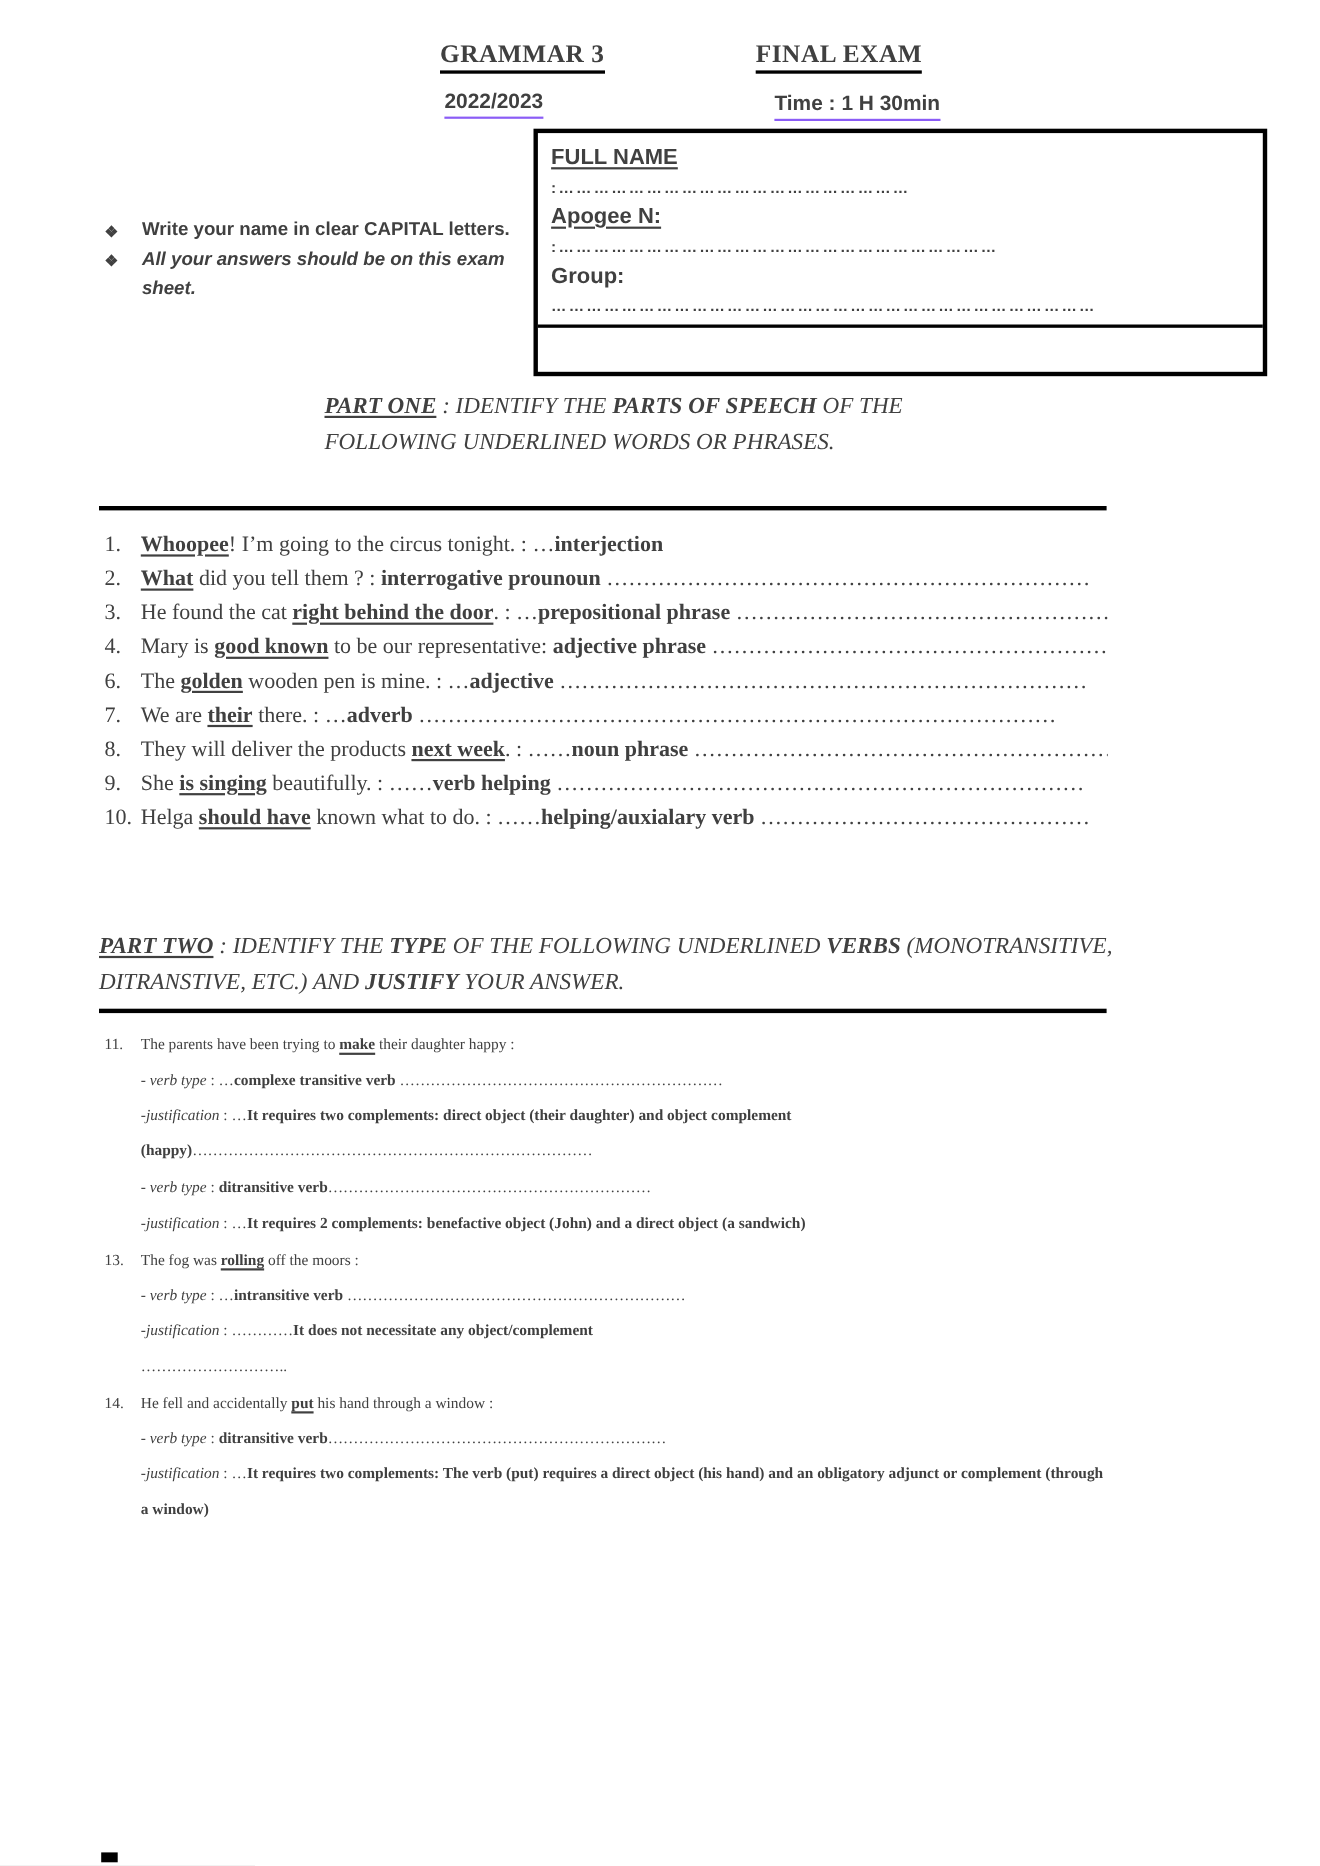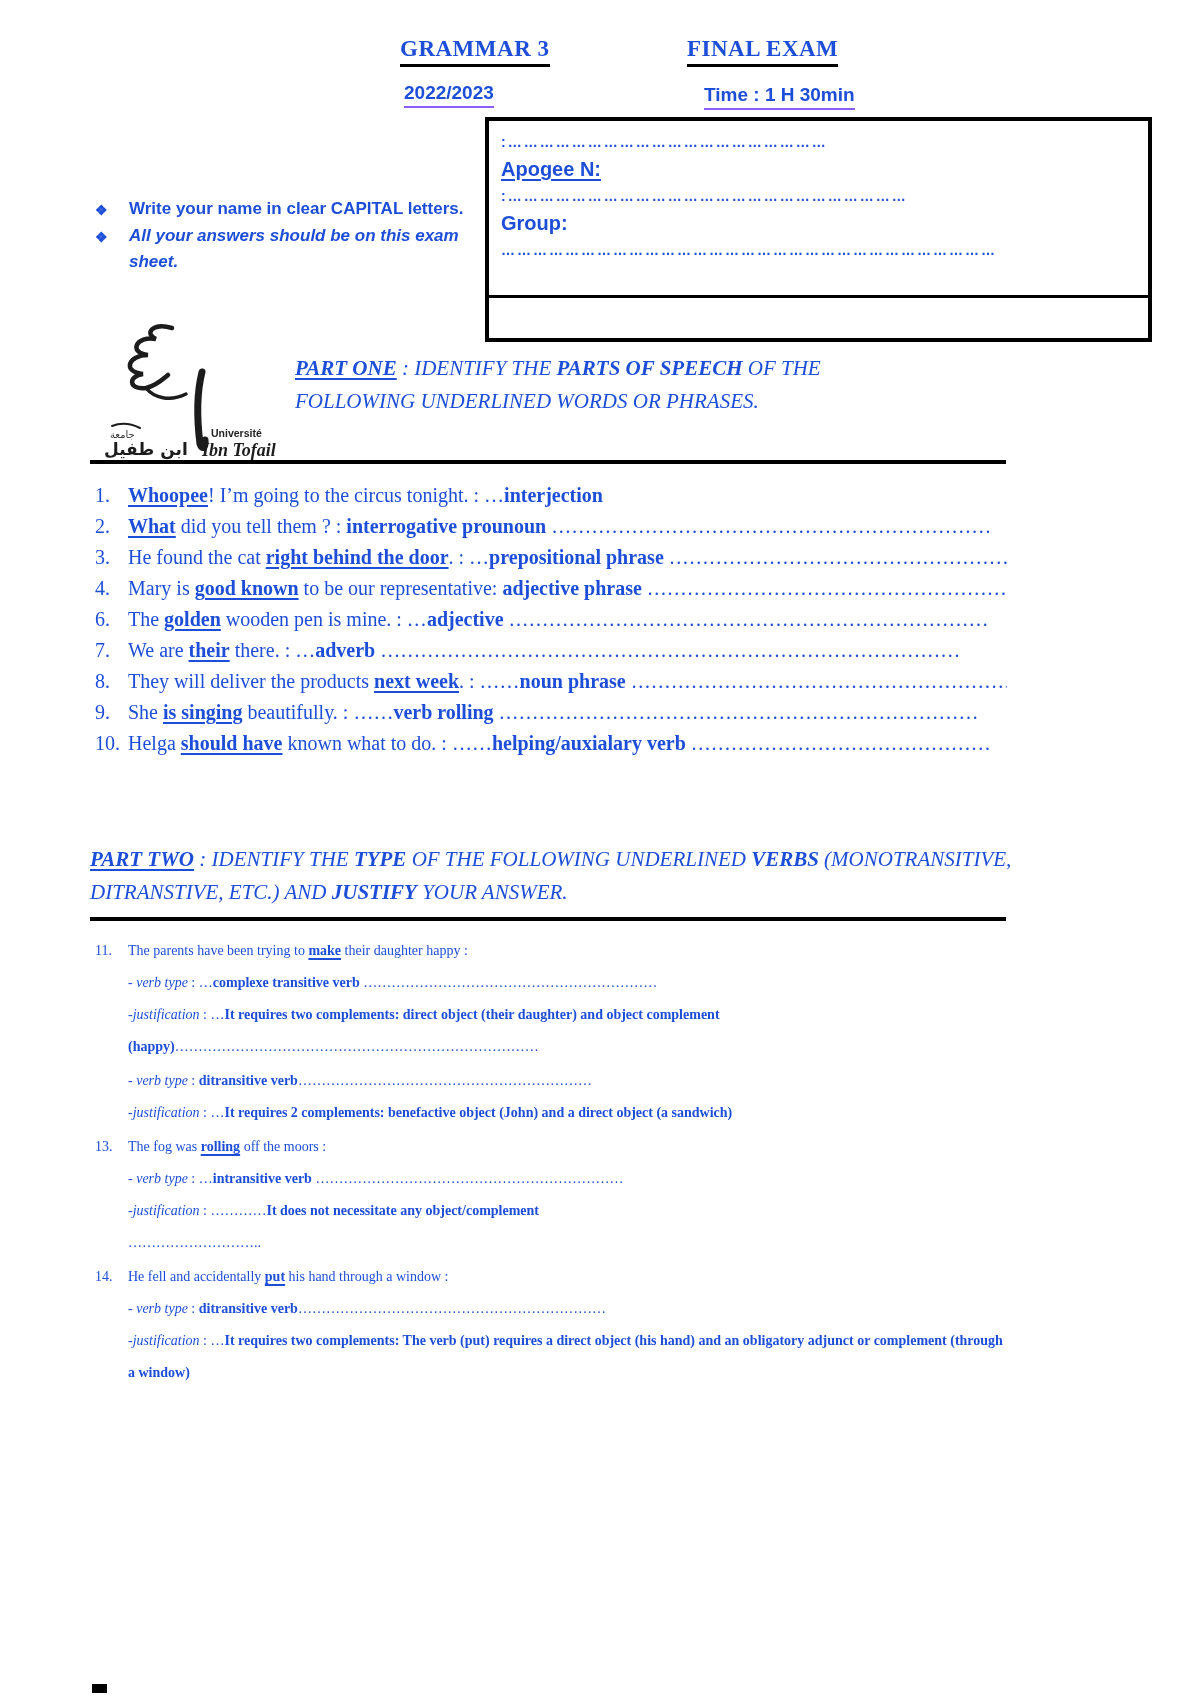--- a/index.html
+++ b/index.html
@@ -1,17 +1,17 @@
 <!DOCTYPE html>
 <html><head>
 <meta charset="utf-8">
 <style>
   html,body{margin:0;padding:0;background:#e8e8e8;}
   .page{position:relative;width:1200px;height:1696px;margin:0 auto;background:#ffffff;
-        font-family:"Liberation Serif",serif;color:#1d4ed8;overflow:hidden;}
+        font-family:"Liberation Serif",serif;color:#404040;overflow:hidden;}
   .abs{position:absolute;}
 
   
   .hdr-serif{font-family:"Liberation Serif",serif;font-weight:bold;font-size:23px;
              border-bottom:3px solid #000;padding-bottom:2px;letter-spacing:.5px;}
   .hdr-sans{font-family:"Liberation Sans",sans-serif;font-weight:bold;font-size:19px;
             border-bottom:2px solid #8b5cf6;padding-bottom:2px;}
 
   
   .name-box{left:485px;top:117px;width:659px;height:217px;border:4px solid #000;}
@@ -56,68 +56,55 @@
 
 <div class="page">
 
   <div class="abs hdr-serif" style="left:400px;top:36px;">GRAMMAR 3</div>
   <div class="abs hdr-serif" style="left:687px;top:36px;">FINAL EXAM</div>
   <div class="abs hdr-sans" style="left:404px;top:82px;">2022/2023</div>
   <div class="abs hdr-sans" style="left:704px;top:84px;">Time : 1 H 30min</div>
 
   <div class="abs name-box">
     <div class="nb-inner">
+      <div><span class="nb-label nb-ul">FULL NAME</span></div>
       <div class="nb-dots">:……………………………………………………</div>
       <div><span class="nb-label nb-ul">Apogee N:</span></div>
       <div class="nb-dots">:…………………………………………………………………</div>
       <div><span class="nb-label">Group:</span></div>
       <div class="nb-dots">…………………………………………………………………………………</div>
     </div>
     <div class="nb-row2"></div>
   </div>
 
   <div class="abs instr">
     <div class="instr-row">
       <span class="instr-icon">❖</span>
       <span class="instr-text">Write your name in clear CAPITAL letters.</span>
     </div>
     <div class="instr-row">
       <span class="instr-icon">❖</span>
       <span class="instr-text it">All your answers should be on this exam sheet.</span>
     </div>
   </div>
 
-  <div class="abs logo">
-    <svg width="195" height="145" viewBox="0 0 195 145">
-      <g stroke="#1c1c1c" fill="none" stroke-linecap="round">
-        <path d="M74,8 C54,2 46,14 58,19 C38,15 30,33 50,35 C30,35 24,52 45,54 C30,56 30,70 48,68 C58,66 64,60 70,55" stroke-width="4.5"></path>
-        <path d="M48,68 C56,78 72,82 88,74" stroke-width="3.5"></path>
-        <path d="M104,52 C100,68 98,92 102,124 C104,130 108,128 107,120" stroke-width="7"></path>
-        <path d="M14,106 C24,102 34,104 42,108" stroke-width="2"></path>
-      </g>
-      <text x="12" y="118" font-family="DejaVu Sans, sans-serif" font-size="10" fill="#333">جامعة</text>
-      <text x="6" y="135" font-family="DejaVu Sans, sans-serif" font-size="17" font-weight="bold" fill="#1c1c1c">ابن طفيل</text>
-      <text x="113" y="117" font-family="Liberation Sans, sans-serif" font-size="10.5" font-weight="bold" fill="#222">Université</text>
-      <text x="104" y="136" font-family="Liberation Serif, serif" font-size="18" font-style="italic" font-weight="bold" fill="#1c1c1c">Ibn Tofail</text>
-    </svg>
-  </div>
 
   <div class="abs part-head" style="left:295px;top:352px;width:628px;"><span class="b u">PART ONE</span><span> :  IDENTIFY THE </span><span class="b">PARTS OF SPEECH</span><span> OF THE FOLLOWING UNDERLINED WORDS OR PHRASES.</span></div>
 
   <div class="abs rule" style="left:90px;top:460px;width:916px;"></div>
 
   <div class="abs p1-list">
     <div class="p1-item"><span class="num">1.</span><span><span class="b u">Whoopee</span><span>! I’m  going to  the circus tonight. : …</span><span class="b">interjection</span></span></div>
     <div class="p1-item"><span class="num">2.</span><span><span class="b u">What</span><span> did you tell them ? : </span><span class="b">interrogative prounoun</span><span> …………………………………………………………</span></span></div>
     <div class="p1-item"><span class="num">3.</span><span><span>He found the cat </span><span class="b u">right behind the door</span><span>. : …</span><span class="b">prepositional phrase</span><span> …………………………………………………………</span></span></div>
     <div class="p1-item"><span class="num">4.</span><span><span>Mary is </span><span class="b u">good known</span><span> to be our representative: </span><span class="b">adjective phrase</span><span> …………………………………………………………</span></span></div>
     <div class="p1-item"><span class="num">6.</span><span><span>The </span><span class="b u">golden</span><span> wooden pen is mine. : …</span><span class="b">adjective</span><span> ………………………………………………………………</span></span></div>
     <div class="p1-item"><span class="num">7.</span><span><span>We are </span><span class="b u">their</span><span> there. : …</span><span class="b">adverb</span><span> ……………………………………………………………………………</span></span></div>
     <div class="p1-item"><span class="num">8.</span><span><span>They will deliver the products </span><span class="b u">next week</span><span>. : ……</span><span class="b">noun phrase</span><span> ………………………………………………………</span></span></div>
-    <div class="p1-item"><span class="num">9.</span><span><span>She </span><span class="b u">is singing</span><span> beautifully. : ……</span><span class="b">verb rolling</span><span> ………………………………………………………………</span></span></div>
+    <div class="p1-item"><span class="num">9.</span><span><span>She </span><span class="b u">is singing</span><span> beautifully. : ……</span><span class="b">verb helping</span><span> ………………………………………………………………</span></span></div>
     <div class="p1-item"><span class="num">10.</span><span><span>Helga </span><span class="b u">should have</span><span> known what to do. :  ……</span><span class="b">helping/auxialary verb</span><span> ………………………………………</span></span></div>
   </div>
 
   <div class="abs part-head" style="left:90px;top:843px;width:928px;"><span class="b u">PART TWO</span><span> : IDENTIFY THE </span><span class="b">TYPE</span><span> OF THE FOLLOWING UNDERLINED </span><span class="b">VERBS</span><span> (MONOTRANSITIVE, DITRANSTIVE, ETC.) AND </span><span class="b">JUSTIFY</span><span> YOUR ANSWER.</span></div>
 
   <div class="abs rule" style="left:90px;top:917px;width:916px;"></div>
 
   <div class="abs p2-list">
 
     <div class="p2-item">

